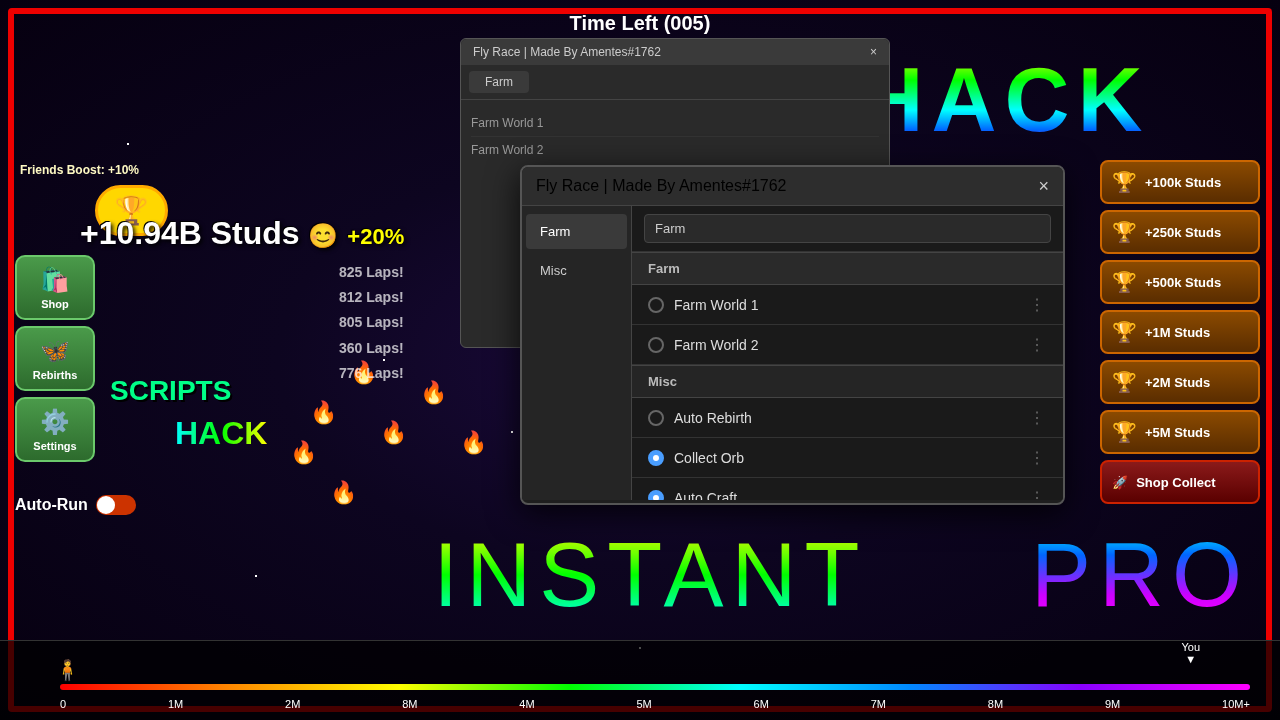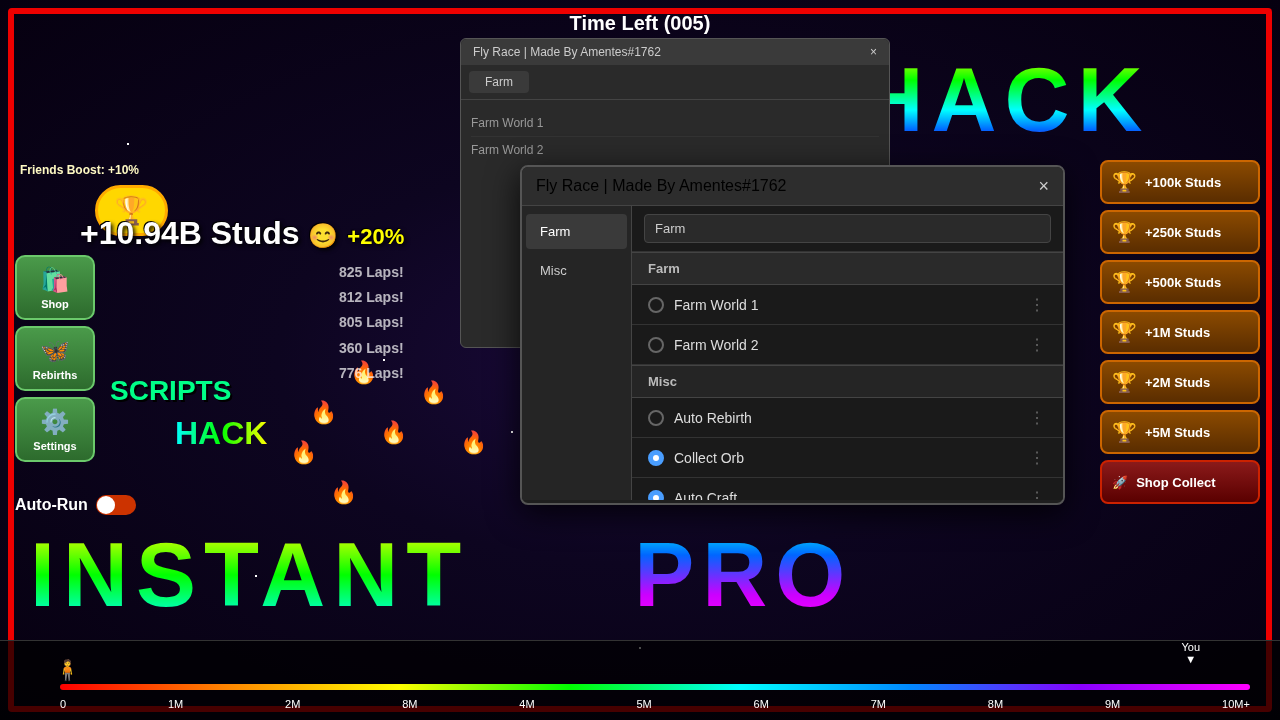--- a/index.html
+++ b/index.html
@@ -67,23 +67,23 @@
       -webkit-text-fill-color: transparent;
       background-clip: text;
     }
 
     
     .instant-pro-title {
       position: absolute;
       bottom: 100px;
       left: 30px;
       right: 30px;
-      text-align: left;
+      text-align: right;
       font-size: 90px;
-      font-weight: 700;
+      font-weight: 400;
       font-family: Impact, Arial Black, sans-serif;
       letter-spacing: 8px;
       line-height: 1;
     }
     .instant-pro-title .instant {
       background: linear-gradient(180deg, #ffff00 0%, #00ff00 50%, #00ffff 100%);
       -webkit-background-clip: text;
       -webkit-text-fill-color: transparent;
       background-clip: text;
     }

